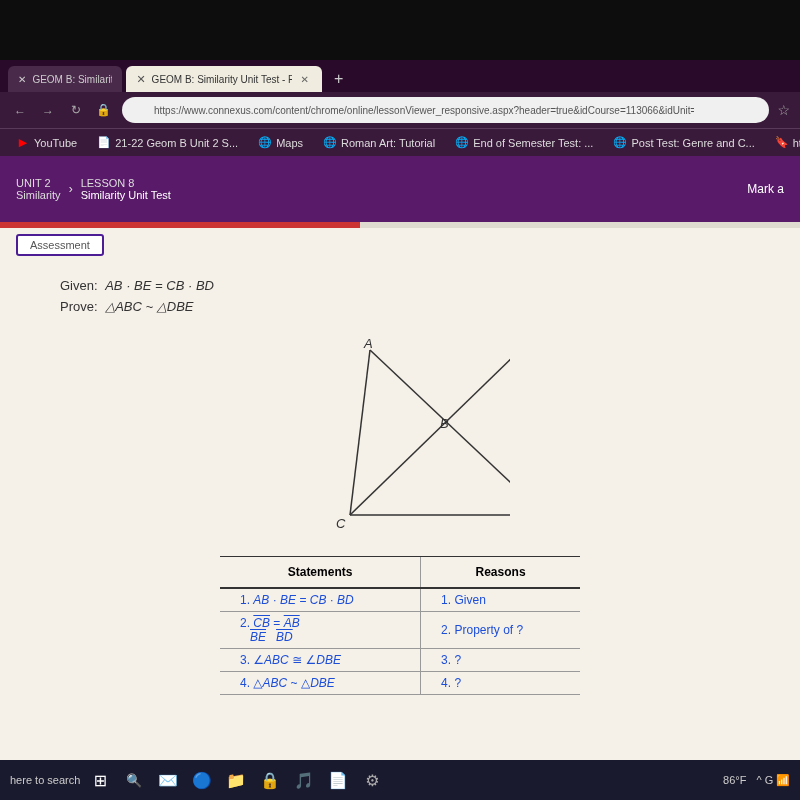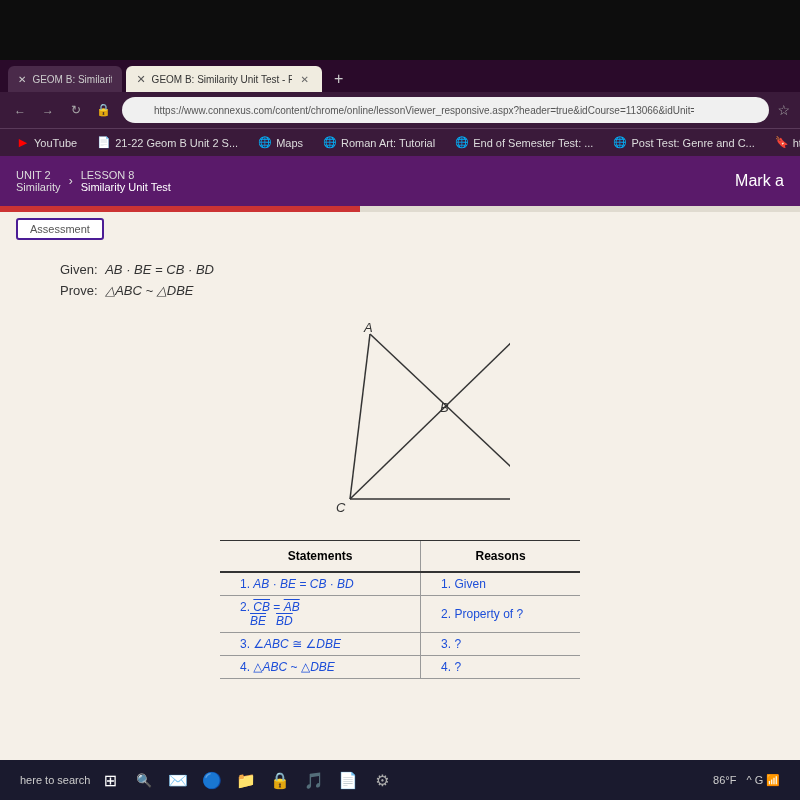--- a/index.html
+++ b/index.html
@@ -156,21 +156,21 @@
       height: calc(800px - 60px - 32px - 36px - 28px);
       background: #f5f0e8;
       display: flex;
       flex-direction: column;
       overflow: hidden;
     }
 
     
     .lesson-header {
       background: #5a1a6a;
-      height: 50px;
+      height: 66px;
       display: flex;
       align-items: center;
       padding: 0 16px;
       gap: 8px;
     }
 
     .breadcrumb-unit {
       color: #ddd;
       font-size: 11px;
     }
@@ -187,21 +187,21 @@
 
     .breadcrumb-title {
       color: white;
       font-size: 11px;
       font-weight: normal;
     }
 
     .mark-btn {
       margin-left: auto;
       color: white;
-      font-size: 16px;
+      font-size: 12px;
     }
 
     
     .progress-area {
       height: 6px;
       background: #e0dbd0;
       position: relative;
     }
 
     .progress-fill {
@@ -288,21 +288,21 @@
     .proof-table tbody tr:last-child td {
       border-bottom: 1px solid #999;
     }
 
     
     .taskbar {
       height: 40px;
       background: #1a1a2e;
       display: flex;
       align-items: center;
-      padding: 0 20px;
+      padding: 0 10px;
       gap: 6px;
       position: absolute;
       bottom: 0;
       left: 0;
       width: 100%;
     }
 
     .taskbar-search {
       color: #ccc;
       font-size: 11px;

